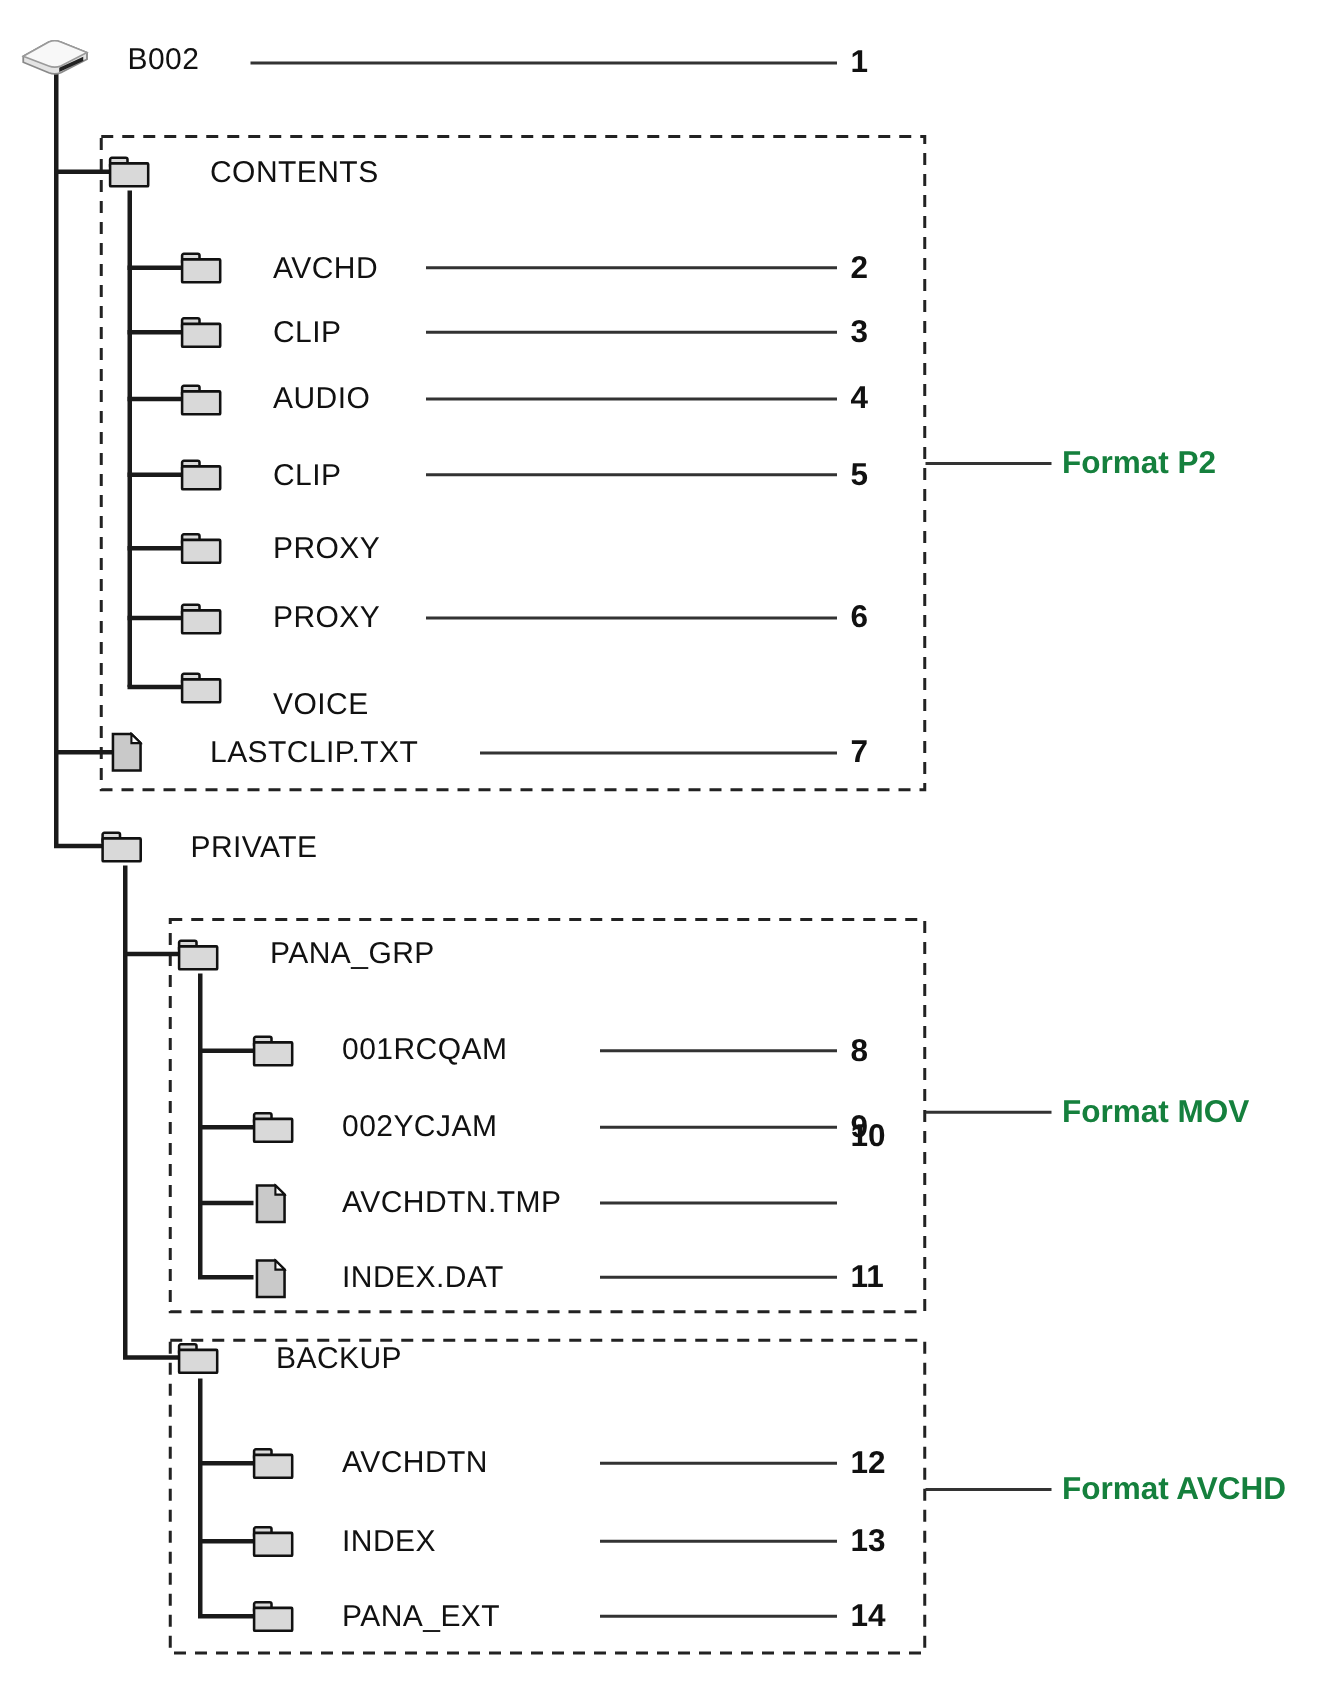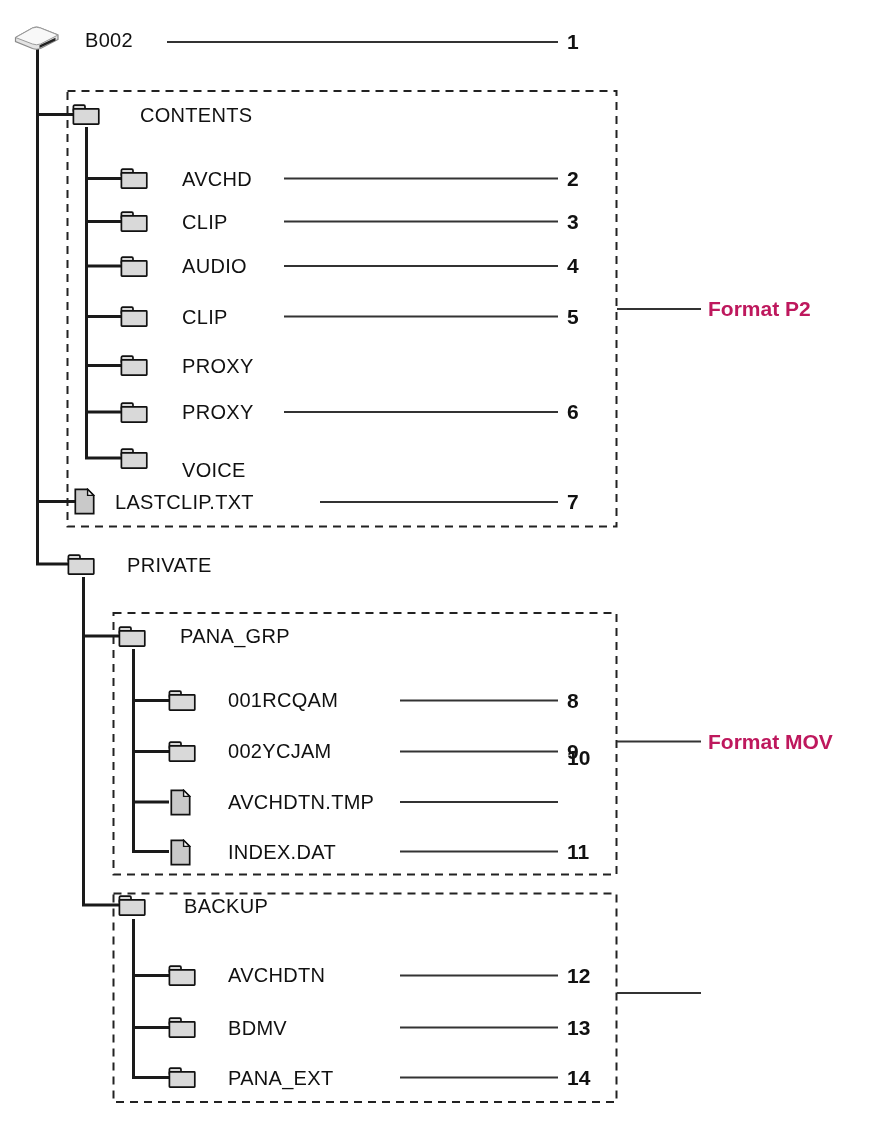--- a/index.html
+++ b/index.html
@@ -15,21 +15,21 @@
   .lbl{
     position:absolute;height:30px;line-height:30px;
     font-size:20px;color:#111;white-space:nowrap;letter-spacing:0.3px;
   }
   .num{
     position:absolute;left:567px;height:30px;line-height:30px;
     font-size:21px;font-weight:700;color:#111;white-space:nowrap;
   }
   .fmt{
     position:absolute;left:708px;height:28px;line-height:28px;
-    font-size:21px;font-weight:700;color:#be185d;white-space:nowrap;
+    font-size:21px;font-weight:700;color:#15803d;white-space:nowrap;
   }
 </style>
 </head>
 <body>
 
 <div class="canvas">
 
   <svg width="0" height="0" style="position:absolute" aria-hidden="true">
     <defs>
       <symbol id="sym-folder" viewBox="0 0 28 23">
@@ -146,21 +146,21 @@
   <span class="lbl" style="left:182px;top:397px">PROXY</span>
 
   <svg class="icon" style="left:120px;top:447px" width="28" height="23">
       <use href="#sym-folder"></use>
     </svg>
   <span class="lbl" style="left:182px;top:455px">VOICE</span>
 
   <svg class="icon" style="left:74px;top:488px" width="21" height="27">
       <use href="#sym-file"></use>
     </svg>
-  <span class="lbl" style="left:115px;top:487px">LASTCLIP.TXT</span>
+  <span class="lbl" style="left:140px;top:487px">LASTCLIP.TXT</span>
 
   <svg class="icon" style="left:67px;top:553px" width="28" height="23">
       <use href="#sym-folder"></use>
     </svg>
   <span class="lbl" style="left:127px;top:550px">PRIVATE</span>
 
   <svg class="icon" style="left:118px;top:625px" width="28" height="23">
       <use href="#sym-folder"></use>
     </svg>
   <span class="lbl" style="left:180px;top:621px">PANA_GRP</span>
@@ -191,21 +191,21 @@
   <span class="lbl" style="left:184px;top:891px">BACKUP</span>
 
   <svg class="icon" style="left:168px;top:964px" width="28" height="23">
       <use href="#sym-folder"></use>
     </svg>
   <span class="lbl" style="left:228px;top:960px">AVCHDTN</span>
 
   <svg class="icon" style="left:168px;top:1016px" width="28" height="23">
       <use href="#sym-folder"></use>
     </svg>
-  <span class="lbl" style="left:228px;top:1013px">BDMV</span>
+  <span class="lbl" style="left:228px;top:1013px">INDEX</span>
 
   <svg class="icon" style="left:168px;top:1066px" width="28" height="23">
       <use href="#sym-folder"></use>
     </svg>
   <span class="lbl" style="left:228px;top:1063px">PANA_EXT</span>
 
   <div class="num" style="top:27px">1</div>
   <div class="num" style="top:164px">2</div>
   <div class="num" style="top:207px">3</div>
   <div class="num" style="top:251px">4</div>
@@ -215,14 +215,15 @@
   <div class="num" style="top:686px">8</div>
   <div class="num" style="top:737px">9</div>
   <div class="num" style="top:743px">10</div>
   <div class="num" style="top:837px">11</div>
   <div class="num" style="top:961px">12</div>
   <div class="num" style="top:1013px">13</div>
   <div class="num" style="top:1063px">14</div>
 
   <div class="fmt" style="top:295px">Format P2</div>
   <div class="fmt" style="top:728px">Format MOV</div>
+  <div class="fmt" style="top:979px">Format AVCHD</div>
 
 </div>
 
 </body></html>

